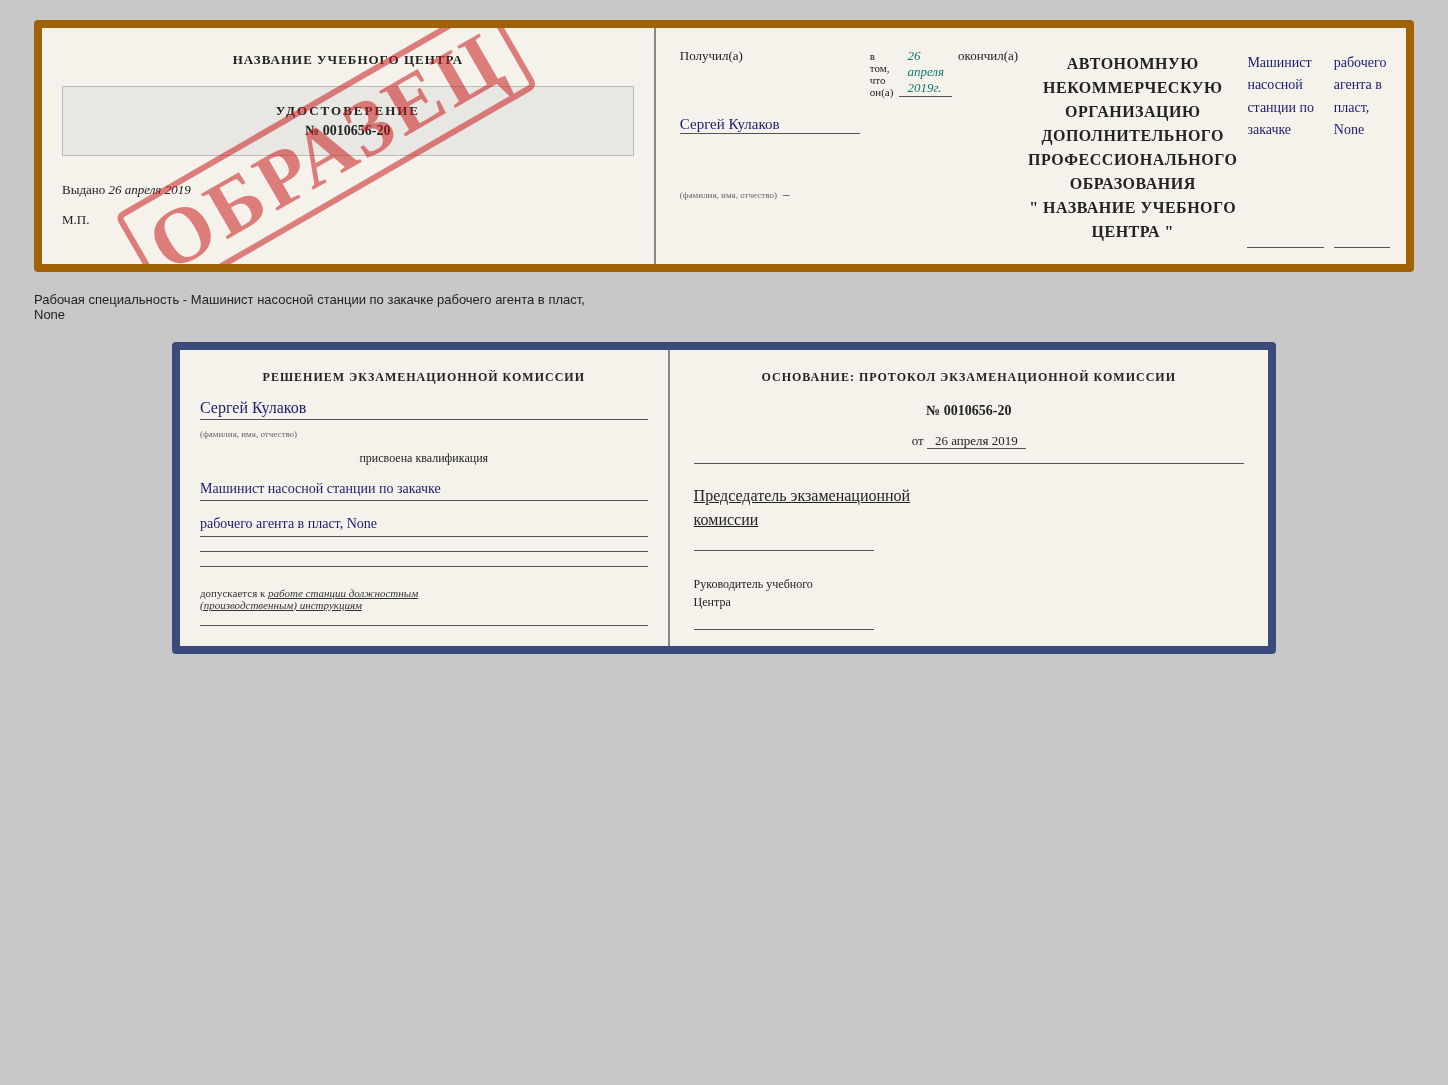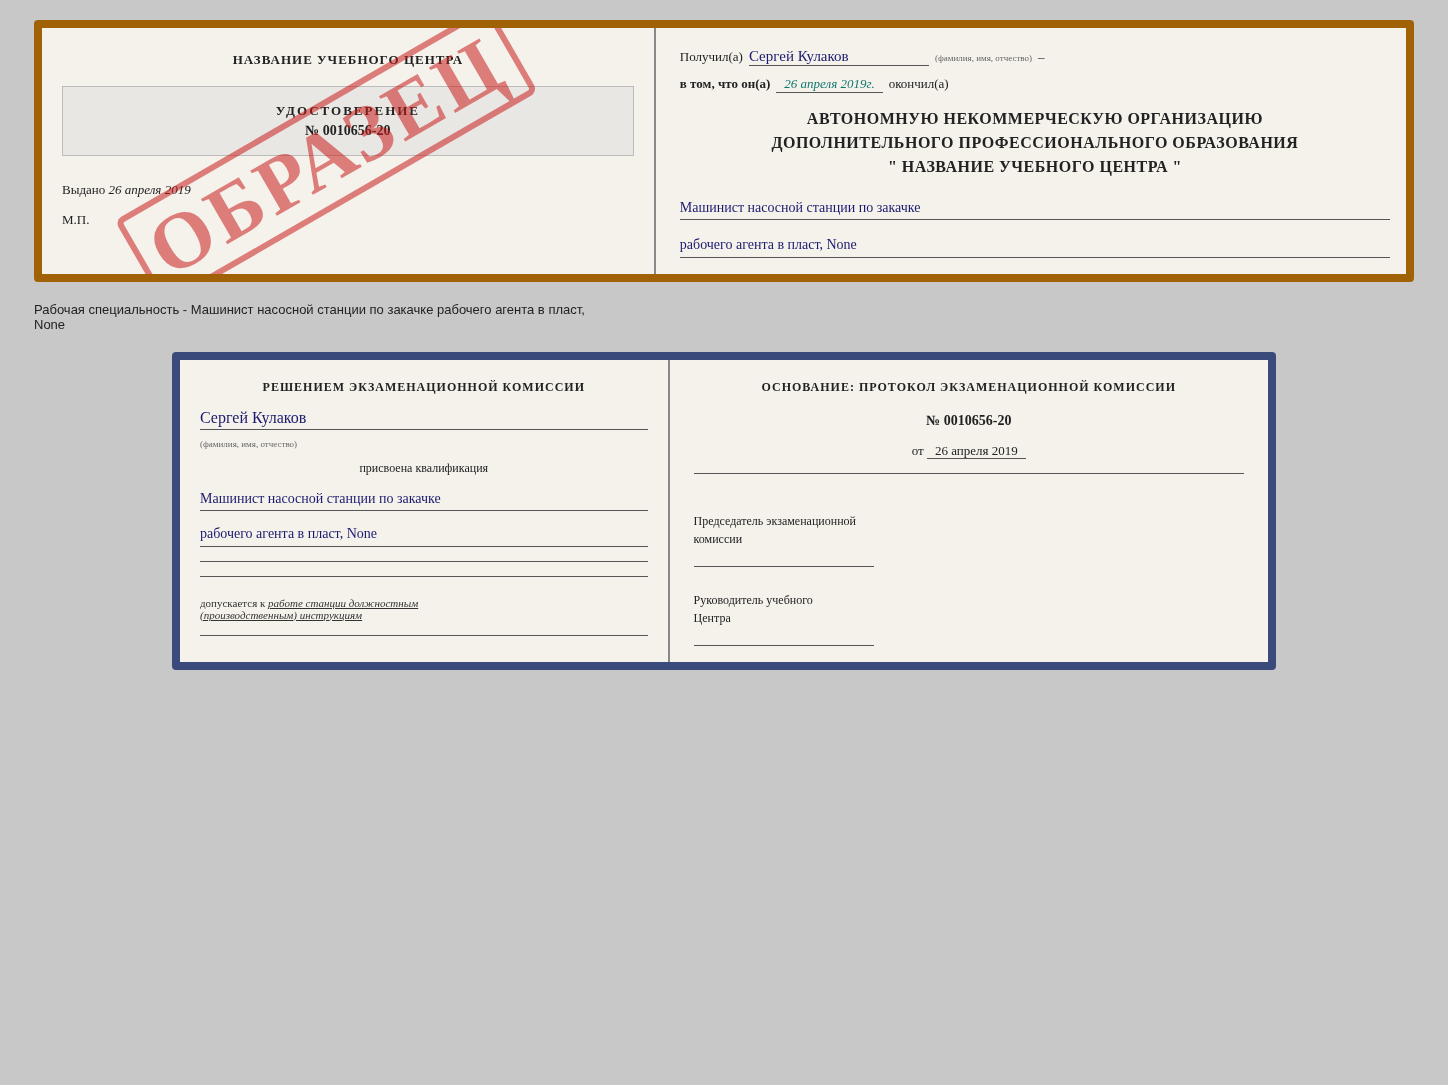--- a/index.html
+++ b/index.html
@@ -32,21 +32,20 @@
       position: relative;
       display: flex;
       flex-direction: column;
       gap: 10px;
     }
 
     .doc-right {
       width: 55%;
       padding: 20px 16px 16px 24px;
       display: flex;
-      flex-direction: column;
       gap: 10px;
     }
 
     .center-title {
       text-align: center;
       font-size: 13px;
       font-weight: bold;
       letter-spacing: 1px;
       text-transform: uppercase;
       color: #222;
@@ -277,24 +276,25 @@
     }
 
     .protocol-date {
       text-align: center;
       font-size: 13px;
       color: #222;
       margin-top: 4px;
     }
 
     .predsedatel-label {
-      font-size: 12px;
-      color: #222;
-      margin-top: 28px;
+      font-size: 16px;
+      color: #222;
+      margin-top: 10px;
       line-height: 1.5;
+      text-decoration: underline;
     }
 
     .podpis-line {
       border-bottom: 1px solid #555;
       width: 180px;
       display: block;
       margin-top: 8px;
     }
 
     .rukovoditel-label {
@@ -336,21 +336,21 @@
 
   <div class="doc-right">
     <div class="poluchil-row">
       <span style="font-size:13px;">Получил(a)</span>
       <span class="poluchil-name">Сергей Кулаков</span>
       <span style="font-size:9px;color:#666;">(фамилия, имя, отчество)</span>
       <span style="font-size:13px;">–</span>
     </div>
 
     <div class="vtom-row">
-      <span style="font-size:13px;font-weight:bold;">в том, что он(а)</span>
+      <span style="font-size:11px;">в том, что он(а)</span>
       <span class="vtom-date">26 апреля 2019г.</span>
       <span style="font-size:13px;">окончил(а)</span>
     </div>
 
     <div class="org-block">
       <div>АВТОНОМНУЮ НЕКОММЕРЧЕСКУЮ ОРГАНИЗАЦИЮ</div>
       <div>ДОПОЛНИТЕЛЬНОГО ПРОФЕССИОНАЛЬНОГО ОБРАЗОВАНИЯ</div>
       <div>" НАЗВАНИЕ УЧЕБНОГО ЦЕНТРА "</div>
     </div>
 

